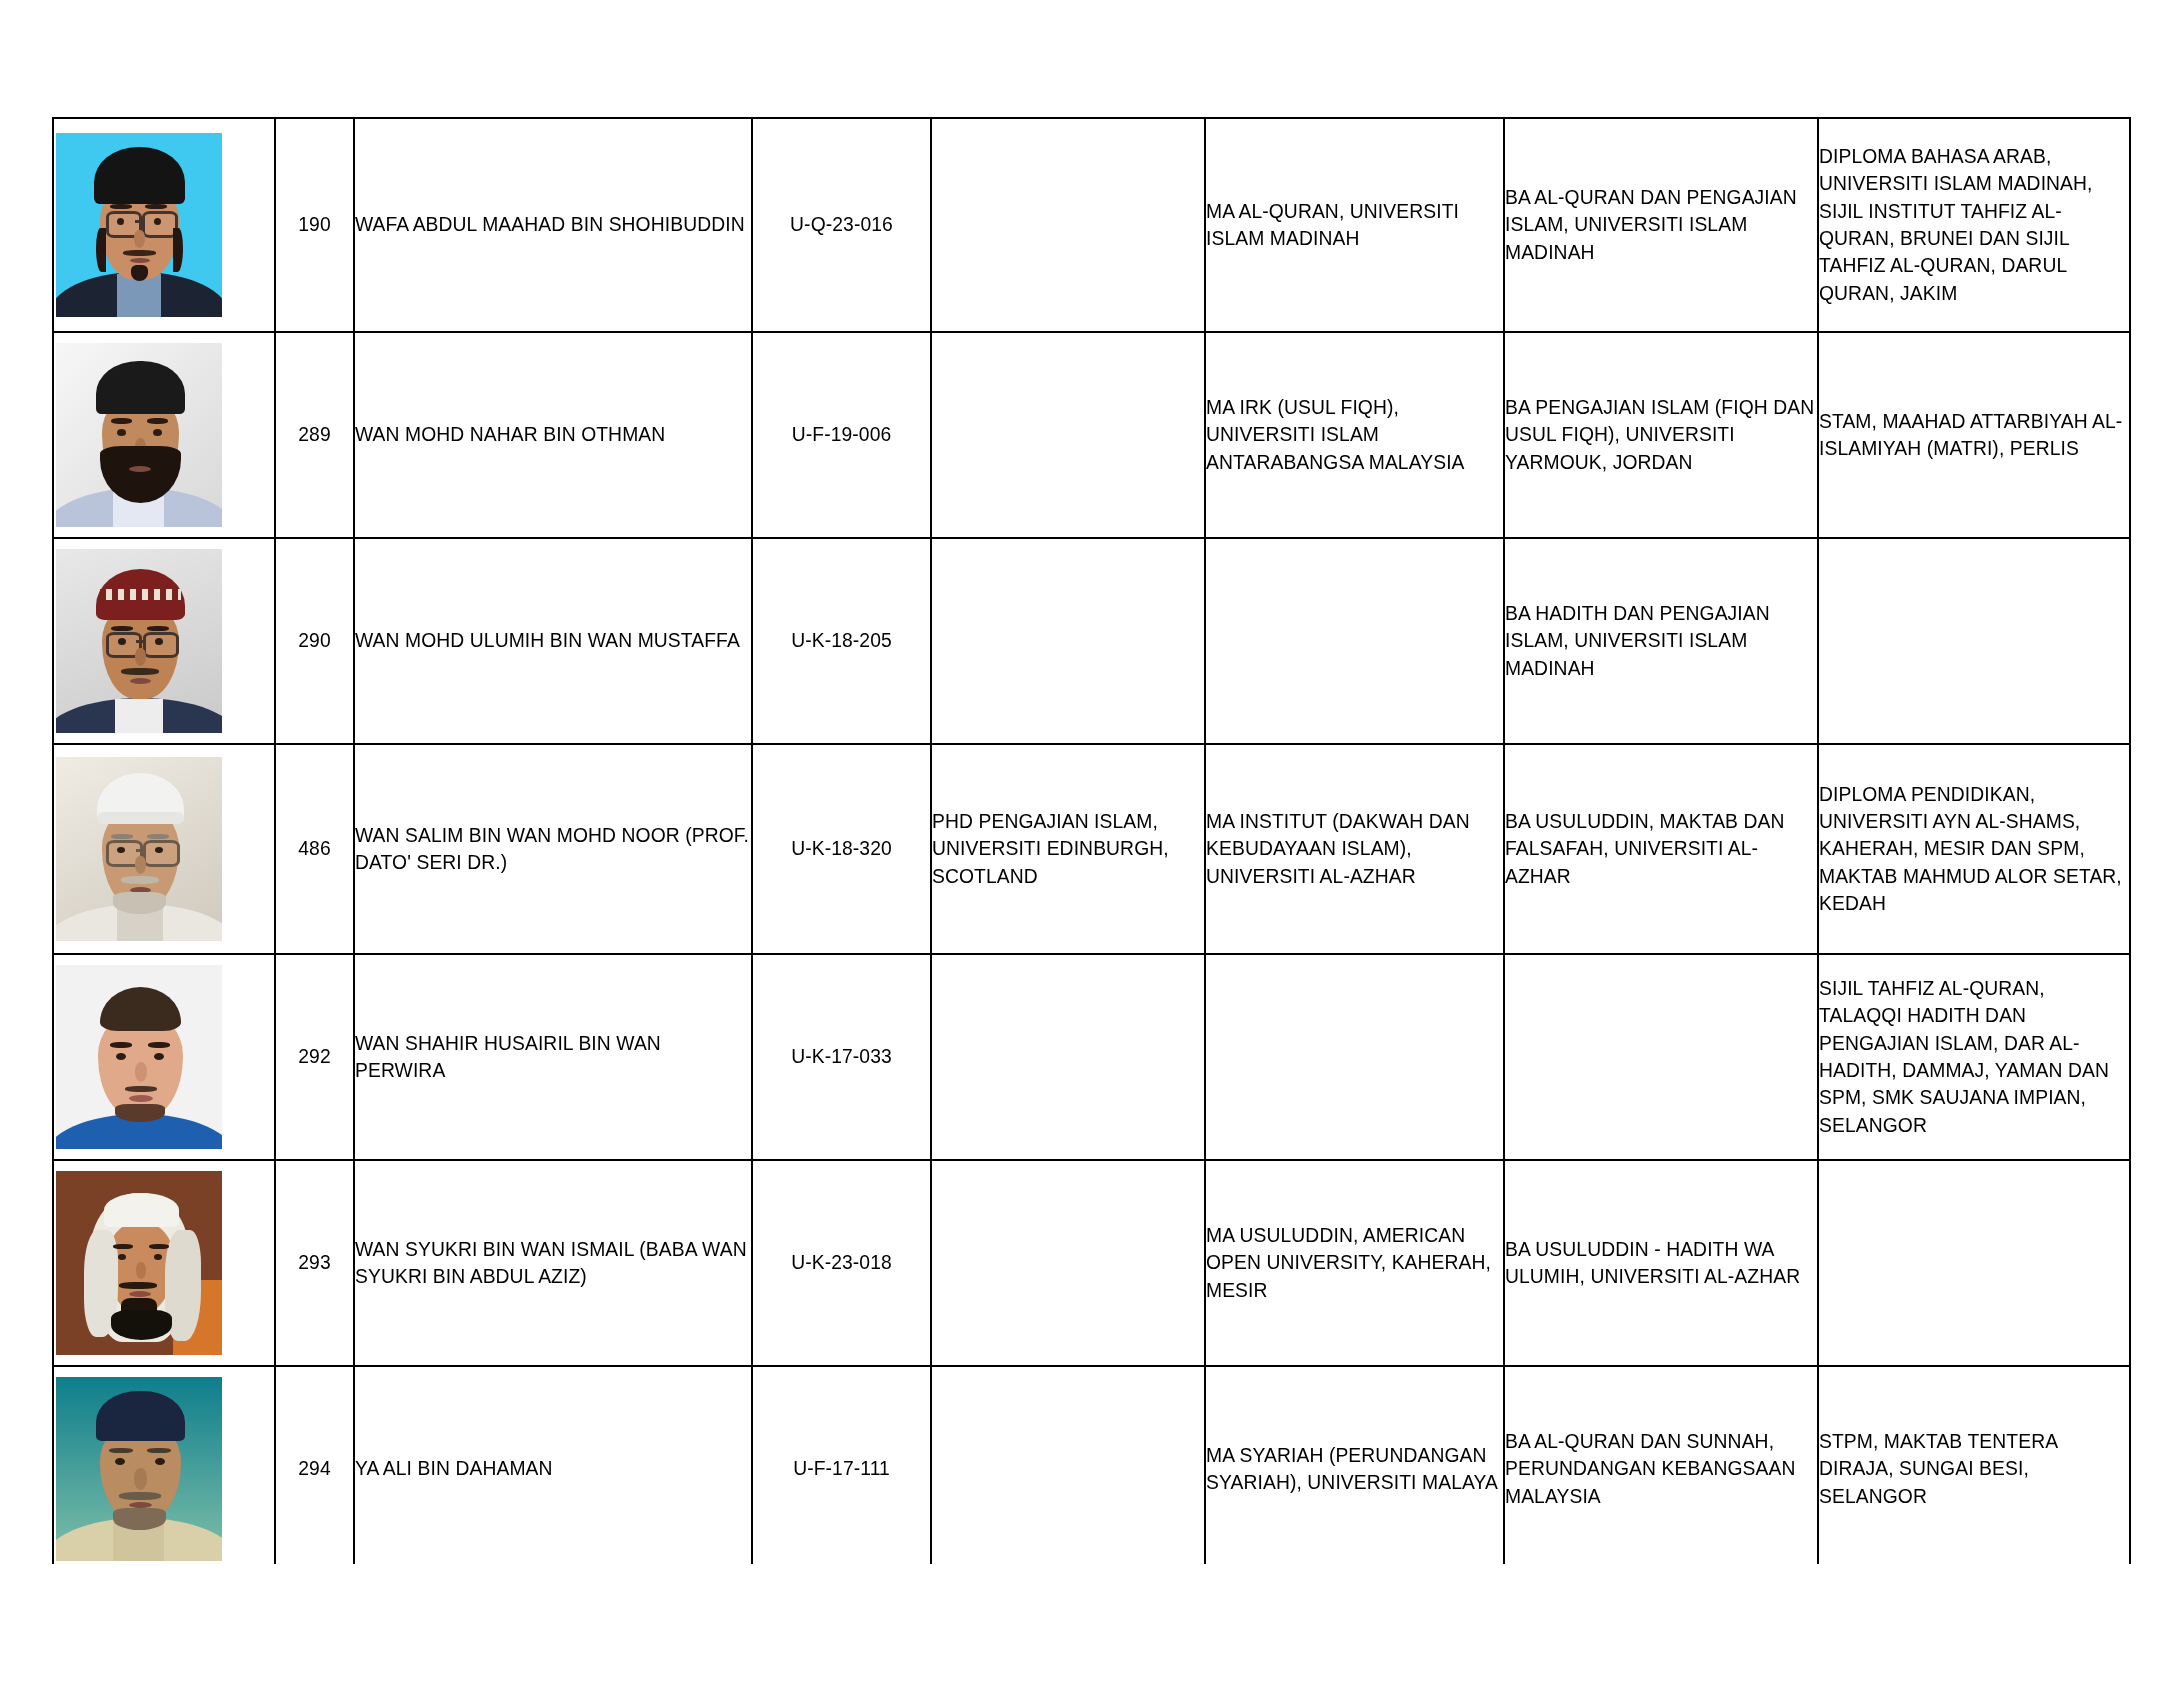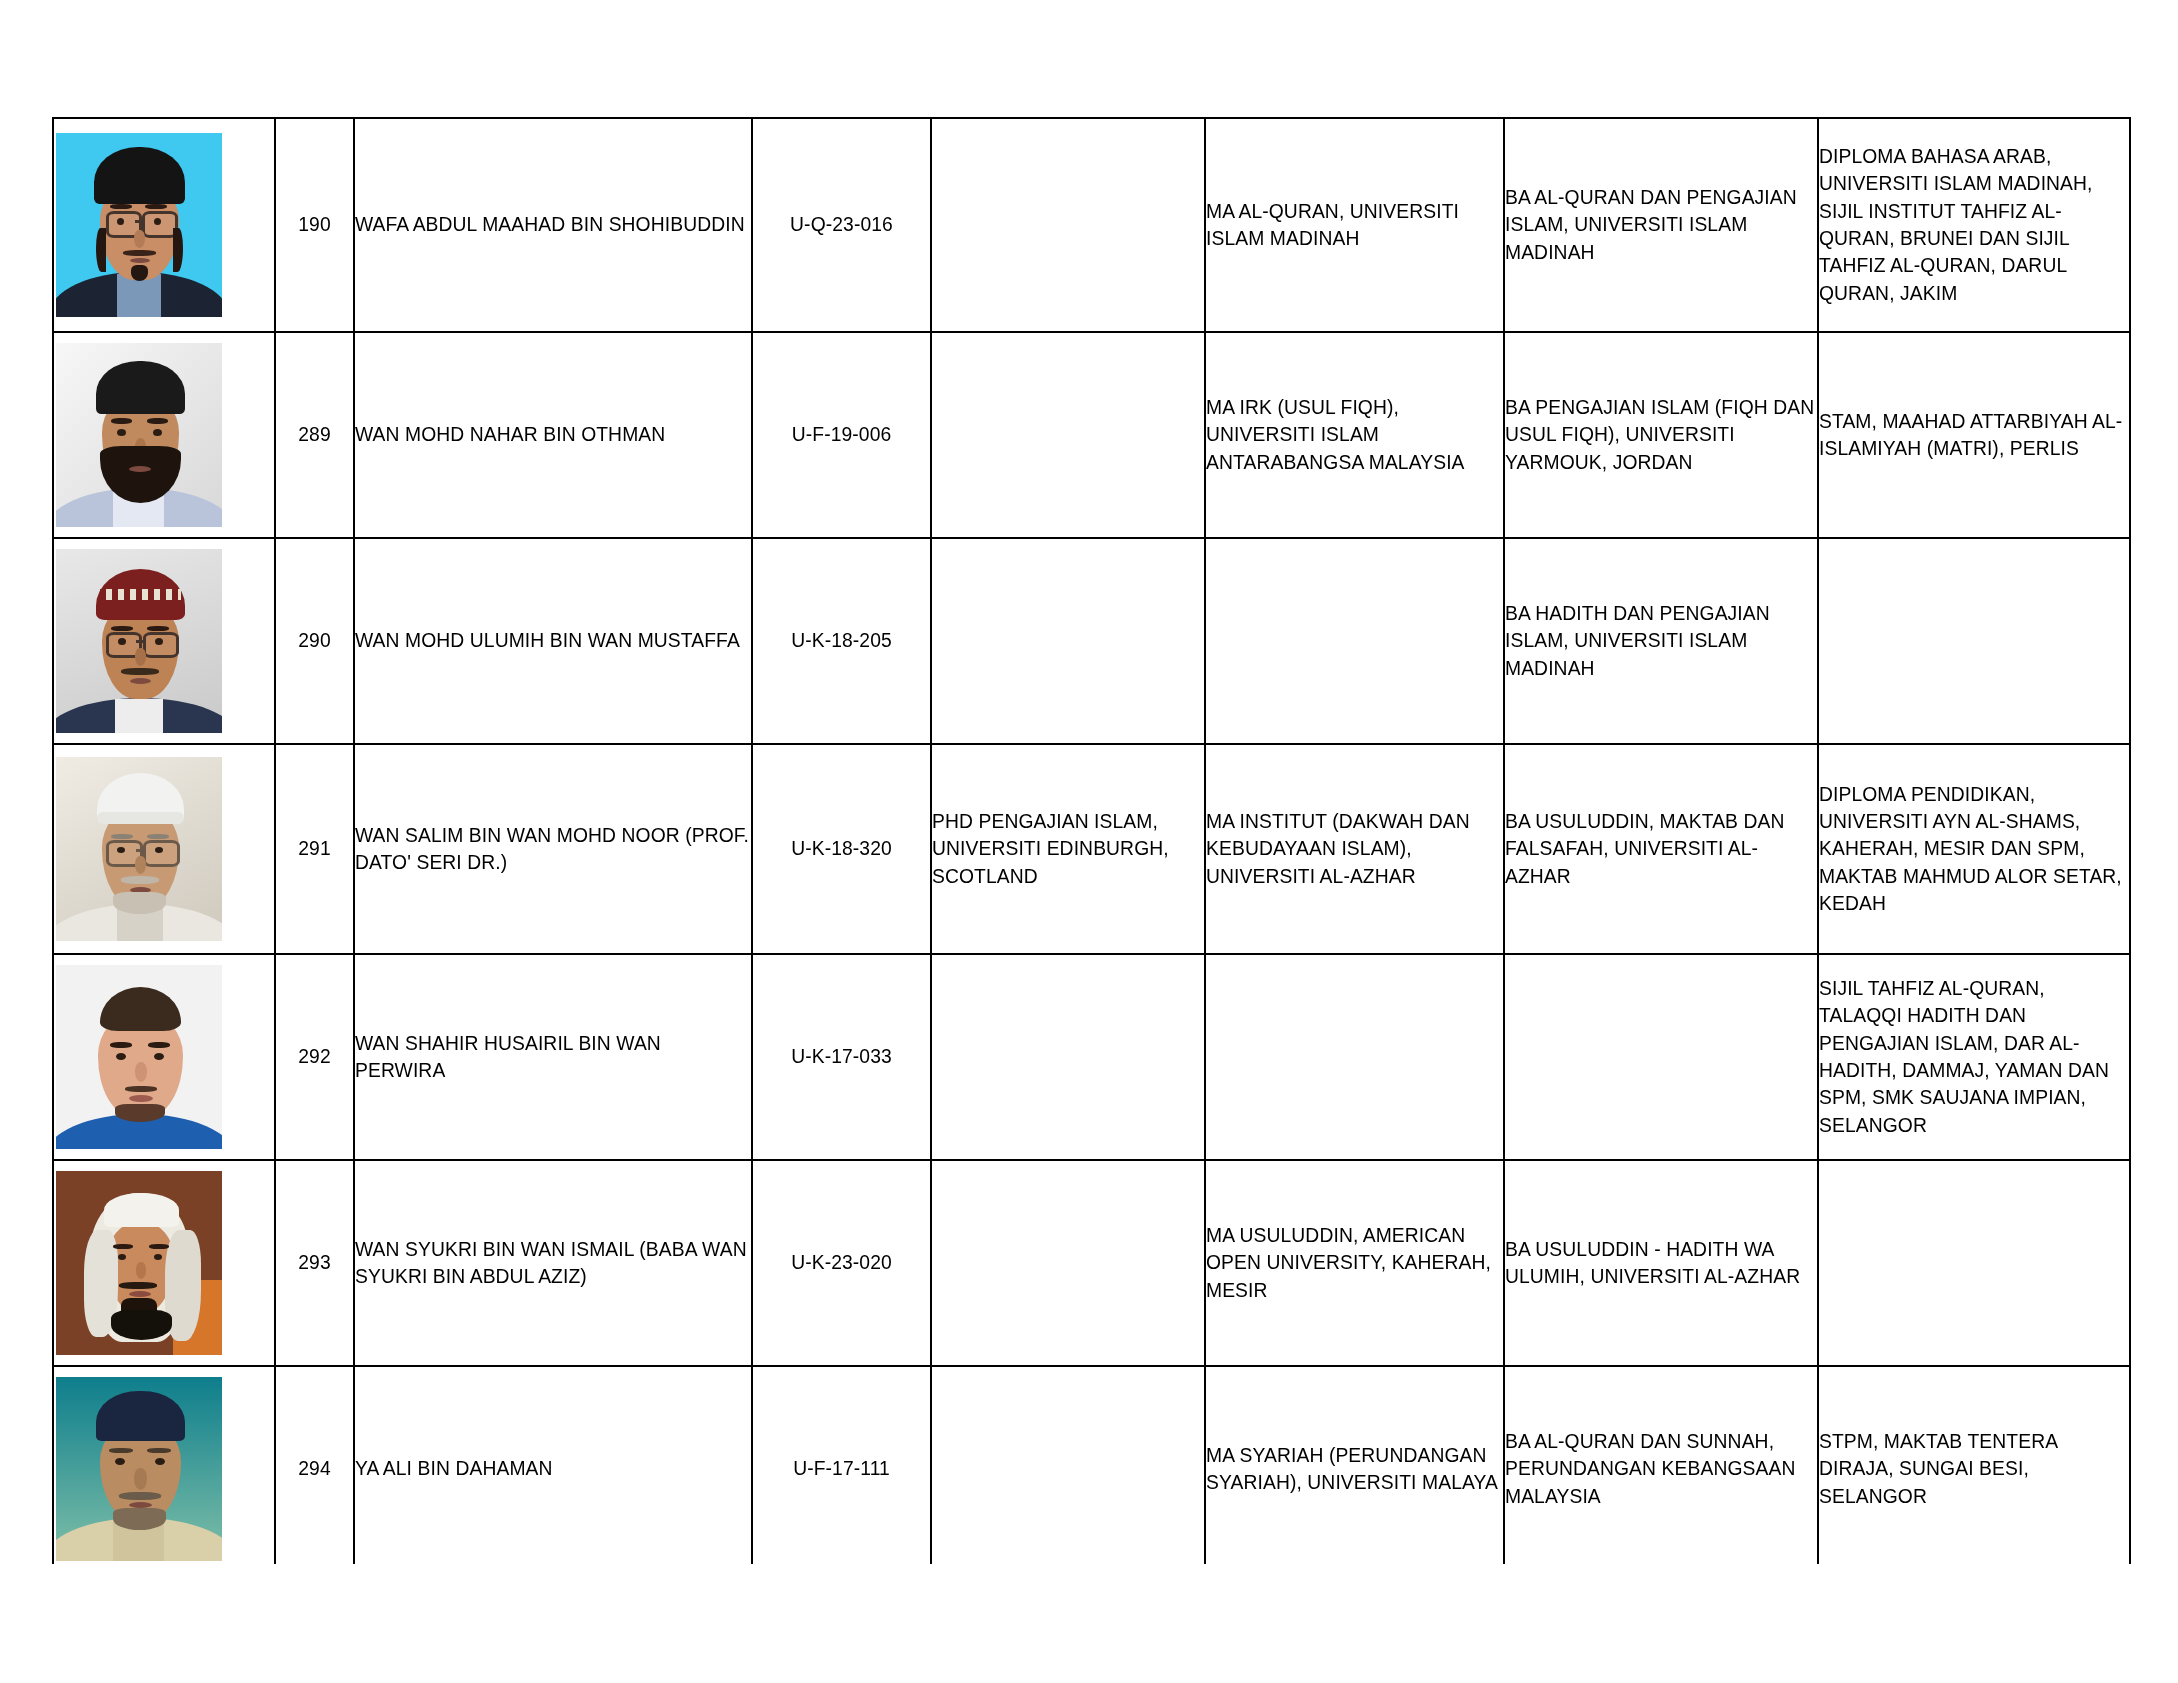--- a/index.html
+++ b/index.html
@@ -297,21 +297,21 @@
               <div class="pt glasses-frame" style="left:87px; top:83px; width:31px; height:21px; border-color:#6b5a4a;"></div>
               <div class="pt glasses-bridge" style="left:80px; top:92px; width:7px; background:#6b5a4a;"></div>
               <div class="pt eye" style="left:61px; top:90px; width:8px; height:6px;"></div>
               <div class="pt eye" style="left:99px; top:90px; width:8px; height:6px;"></div>
               <div class="pt nose" style="left:79px; top:99px; width:11px; height:18px; background:#B0825C;"></div>
               <div class="pt" style="left:65px; top:119px; width:38px; height:8px; background:#BFB6A8; border-radius:40%;"></div>
               <div class="pt mouth" style="left:74px; top:130px; width:21px; height:6px;"></div>
               <div class="pt" style="left:57px; top:135px; width:53px; height:22px; background:#C8C0B2; border-radius:30% 30% 58% 58%;"></div>
             </div>
           </td>
-          <td class="num-cell">291</td>
+          <td class="num-cell">486</td>
           <td class="name-cell">
               <span class="cell-text">WAN SALIM BIN WAN MOHD NOOR (PROF. DATO' SERI DR.)</span>
             </td>
           <td class="id-cell">U-K-18-320</td>
           <td class="qual-cell">
               <span class="cell-text">PHD PENGAJIAN ISLAM, UNIVERSITI EDINBURGH, SCOTLAND</span>
             </td>
           <td class="qual-cell">
               <span class="cell-text">MA INSTITUT (DAKWAH DAN KEBUDAYAAN ISLAM), UNIVERSITI AL-AZHAR</span>
             </td>
@@ -377,21 +377,21 @@
               <div class="pt" style="left:63px; top:111px; width:38px; height:7px; background:#26190f; border-radius:40%;"></div>
               <div class="pt mouth" style="left:73px; top:120px; width:22px; height:6px; background:#8B4B3E;"></div>
               <div class="pt" style="left:65px; top:127px; width:36px; height:26px; background:#1e130b; border-radius:32% 32% 60% 60%;"></div>
               <div class="pt" style="left:55px; top:139px; width:61px; height:30px; background:#14100a; border-radius:28% 28% 50% 50%;"></div>
             </div>
           </td>
           <td class="num-cell">293</td>
           <td class="name-cell">
               <span class="cell-text">WAN SYUKRI BIN WAN ISMAIL (BABA WAN SYUKRI BIN ABDUL AZIZ)</span>
             </td>
-          <td class="id-cell">U-K-23-020</td>
+          <td class="id-cell">U-K-23-018</td>
           <td class="qual-cell">
               <span class="cell-text"></span>
             </td>
           <td class="qual-cell">
               <span class="cell-text">MA USULUDDIN, AMERICAN OPEN UNIVERSITY, KAHERAH, MESIR</span>
             </td>
           <td class="qual-cell">
               <span class="cell-text">BA USULUDDIN - HADITH WA ULUMIH, UNIVERSITI AL-AZHAR</span>
             </td>
           <td class="qual-cell">

